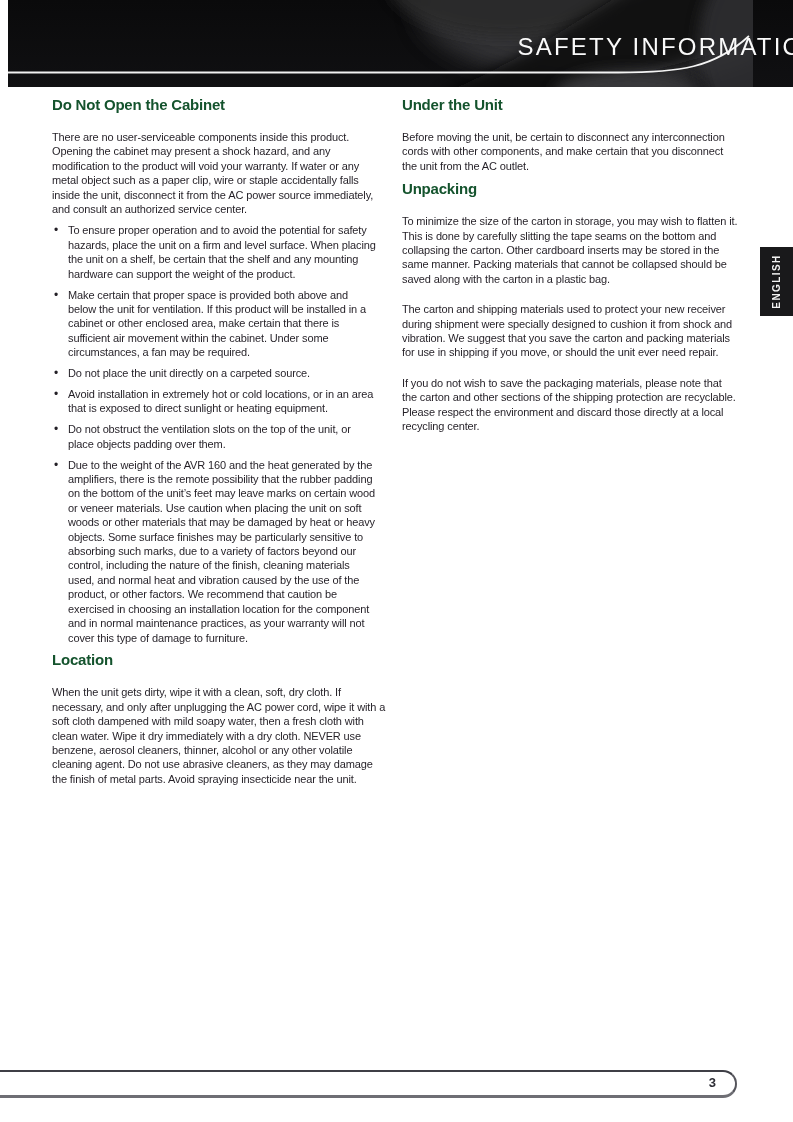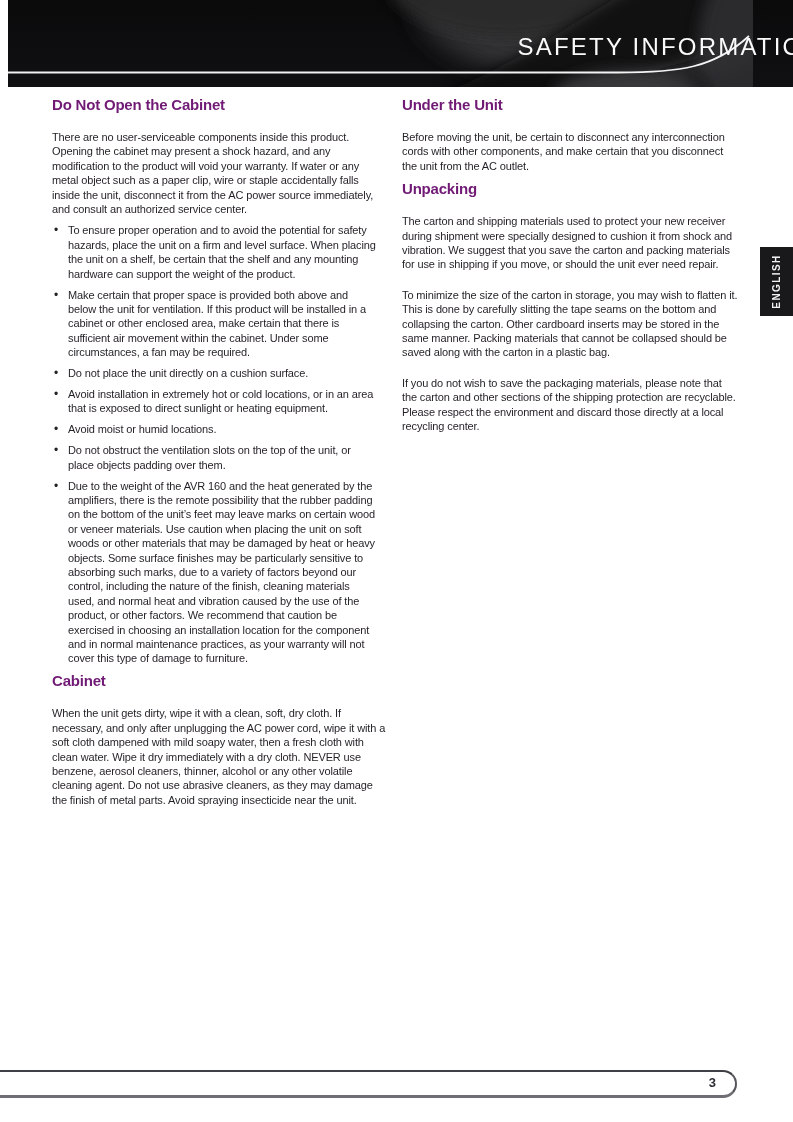--- a/index.html
+++ b/index.html
@@ -58,21 +58,21 @@
   
   .col { position: absolute; top: 96px; }
   .col-left  { left: 52px;  width: 334px; }
   .col-right { left: 402px; width: 336px; }
 
   .section-heading {
     margin: 0 0 7px 0;
     font-size: 15px;
     line-height: 18px;
     font-weight: 700;
-    color: #701a75;
+    color: #14532d;
     letter-spacing: -0.2px;
   }
   .section-heading.mt { margin-top: 2px; }
 
   .body-text {
     margin: 16px 0 7px 0;
     font-size: 11px;
     line-height: 14.4px;
     letter-spacing: -0.12px;
     color: #231f26;
@@ -154,39 +154,38 @@
   </div>
 
   <div class="col col-left">
 
     <h2 class="section-heading">Do Not Open the Cabinet</h2>
     <p class="body-text">There are no user-serviceable components inside this product. Opening the cabinet may present a shock hazard, and any modification to the product will void your warranty. If water or any metal object such as a paper clip, wire or staple accidentally falls inside the unit, disconnect it from the AC power source immediately, and consult an authorized service center.</p>
 
     <ul class="bullets">
       <li>To ensure proper operation and to avoid the potential for safety hazards, place the unit on a firm and level surface. When placing the unit on a shelf, be certain that the shelf and any mounting hardware can support the weight of the product.</li>
       <li>Make certain that proper space is provided both above and below the unit for ventilation. If this product will be installed in a cabinet or other enclosed area, make certain that there is sufficient air movement within the cabinet. Under some circumstances, a fan may be required.</li>
-      <li>Do not place the unit directly on a cushion surface.</li>
+      <li>Do not place the unit directly on a carpeted source.</li>
       <li>Avoid installation in extremely hot or cold locations, or in an area that is exposed to direct sunlight or heating equipment.</li>
-      <li>Avoid moist or humid locations.</li>
       <li>Do not obstruct the ventilation slots on the top of the unit, or place objects padding over them.</li>
       <li>Due to the weight of the AVR 160 and the heat generated by the amplifiers, there is the remote possibility that the rubber padding on the bottom of the unit’s feet may leave marks on certain wood or veneer materials. Use caution when placing the unit on soft woods or other materials that may be damaged by heat or heavy objects. Some surface finishes may be particularly sensitive to absorbing such marks, due to a variety of factors beyond our control, including the nature of the finish, cleaning materials used, and normal heat and vibration caused by the use of the product, or other factors. We recommend that caution be exercised in choosing an installation location for the component and in normal maintenance practices, as your warranty will not cover this type of damage to furniture.</li>
     </ul>
 
-    <h2 class="section-heading mt">Cabinet</h2>
+    <h2 class="section-heading mt">Location</h2>
     <p class="body-text">When the unit gets dirty, wipe it with a clean, soft, dry cloth. If necessary, and only after unplugging the AC power cord, wipe it with a soft cloth dampened with mild soapy water, then a fresh cloth with clean water. Wipe it dry immediately with a dry cloth. NEVER use benzene, aerosol cleaners, thinner, alcohol or any other volatile cleaning agent. Do not use abrasive cleaners, as they may damage the finish of metal parts. Avoid spraying insecticide near the unit.</p>
   </div>
 
   <div class="col col-right">
 
     <h2 class="section-heading">Under the Unit</h2>
     <p class="body-text">Before moving the unit, be certain to disconnect any interconnection cords with other components, and make certain that you disconnect the unit from the AC outlet.</p>
 
     <h2 class="section-heading mt">Unpacking</h2>
+    <p class="body-text">To minimize the size of the carton in storage, you may wish to flatten it. This is done by carefully slitting the tape seams on the bottom and collapsing the carton. Other cardboard inserts may be stored in the same manner. Packing materials that cannot be collapsed should be saved along with the carton in a plastic bag.</p>
     <p class="body-text">The carton and shipping materials used to protect your new receiver during shipment were specially designed to cushion it from shock and vibration. We suggest that you save the carton and packing materials for use in shipping if you move, or should the unit ever need repair.</p>
-    <p class="body-text">To minimize the size of the carton in storage, you may wish to flatten it. This is done by carefully slitting the tape seams on the bottom and collapsing the carton. Other cardboard inserts may be stored in the same manner. Packing materials that cannot be collapsed should be saved along with the carton in a plastic bag.</p>
     <p class="body-text">If you do not wish to save the packaging materials, please note that the carton and other sections of the shipping protection are recyclable. Please respect the environment and discard those directly at a local recycling center.</p>
   </div>
 
   <div class="footer-pill">
     <span class="page-number">3</span>
   </div>
 
 </div>
 
 </body></html>

